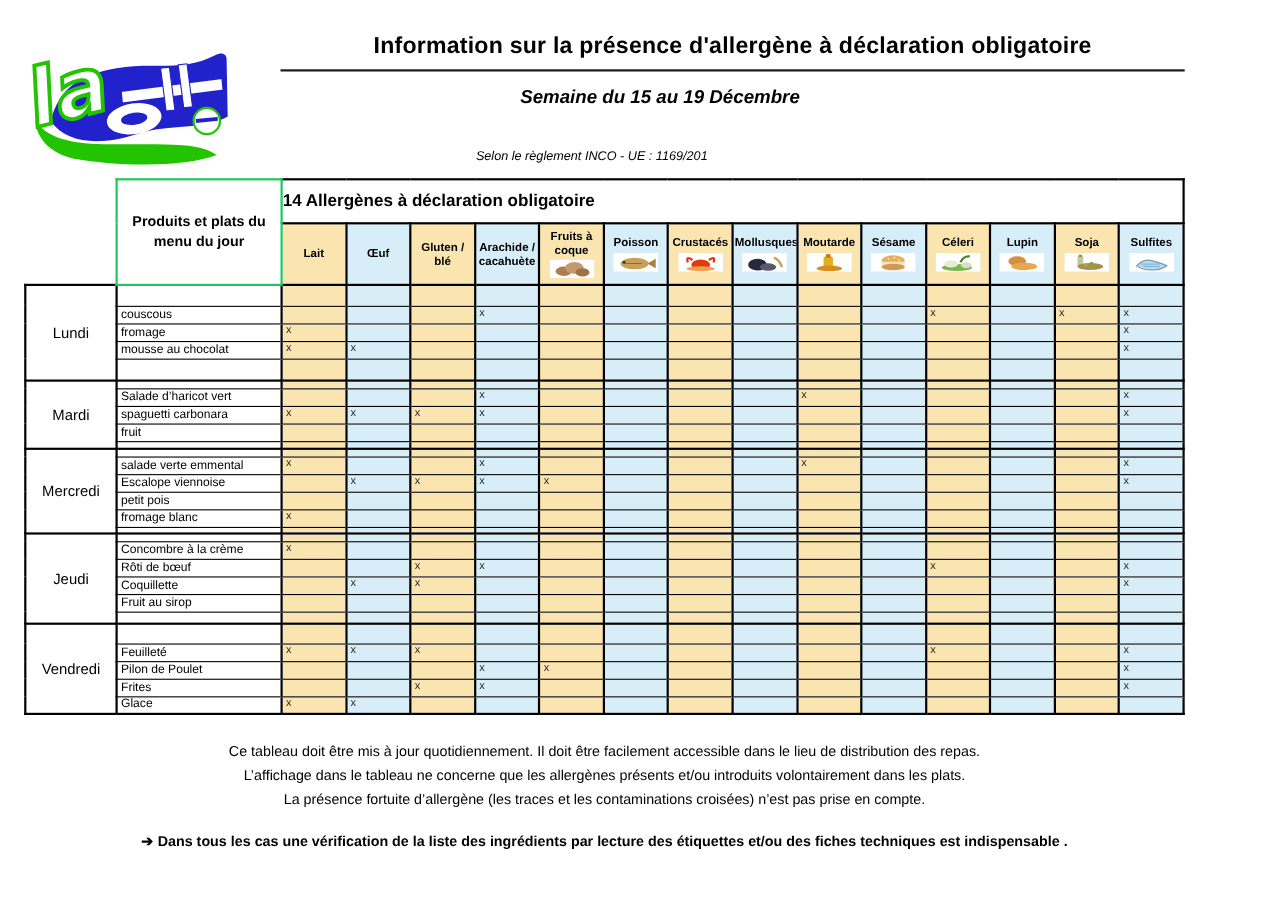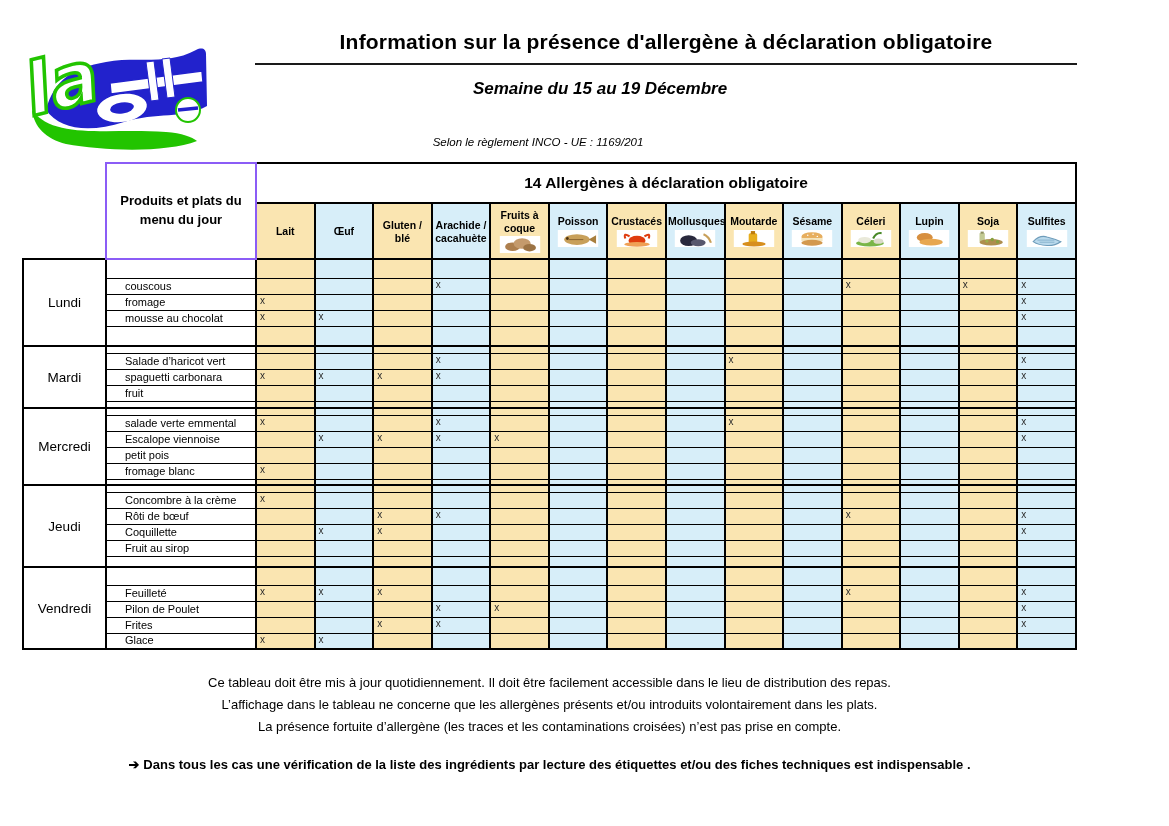--- a/index.html
+++ b/index.html
@@ -12,34 +12,34 @@
          font-size:21px;font-weight:bold;letter-spacing:.2px;}
   .title-rule{position:absolute;left:255px;top:63px;width:822px;border-top:2px solid #1a1a1a;}
   .subtitle{position:absolute;left:255px;top:79px;width:690px;text-align:center;
             font-size:17px;font-weight:bold;font-style:italic;}
   .regulation{position:absolute;left:255px;top:136px;width:566px;text-align:center;font-size:11.5px;font-style:italic;}
 
   table.allergen{position:absolute;left:22px;top:162px;width:1055px;
                  border-collapse:collapse;table-layout:fixed;}
   td{padding:0;overflow:hidden;}
   .blank{border:none;background:#fff;}
-  .products{border:2px solid #8b5cf6;background:#fff;font-weight:bold;font-size:13px;
+  .products{border:2px solid #22c55e;background:#fff;font-weight:bold;font-size:13px;
             text-align:center;vertical-align:middle;line-height:1.45;}
   .allerg-hdr{border:2px solid #000;background:#fff;font-weight:bold;font-size:15.5px;
-              text-align:center;vertical-align:middle;margin-left:12px;}
+              text-align:left;vertical-align:middle;margin-left:12px;}
   .colhdr{border:2px solid #000;font-weight:bold;font-size:10.5px;text-align:center;
           vertical-align:middle;line-height:1.15;}
   .colhdr .collabel{padding:1px 1px 0 1px;}
   .hicon{display:block;margin:2px auto 1px auto;width:44px;height:17px;}
   .hicon svg{display:block;}
   .tan{background:#FAE5B1;}
   .blue{background:#D7EEF9;}
   .day{border:2px solid #000;background:#fff;text-align:center;vertical-align:middle;font-size:13.5px;}
   .dish{border:1px solid #000;border-left:2px solid #000;border-right:2px solid #000;
-        background:#fff;font-size:11px;padding:0 18px;vertical-align:middle;line-height:1;
+        background:#fff;font-size:11px;padding:0 3px;vertical-align:middle;line-height:1;
         white-space:nowrap;}
   .cell{border:1px solid #000;border-left:2px solid #000;border-right:2px solid #000;
         font-size:10px;vertical-align:top;padding:1px 0 0 3px;color:#2b2b2b;line-height:1;}
   .bt{border-top:2px solid #000 !important;}
   .bb{border-bottom:2px solid #000 !important;}
 
   .footer{position:absolute;left:22px;top:675px;width:1055px;text-align:center;}
   .fline{font-size:13px;margin-bottom:7px;}
   .fline.bold{font-weight:bold;margin-top:23px;}
   .arrow{font-weight:bold;margin-right:4px;}

